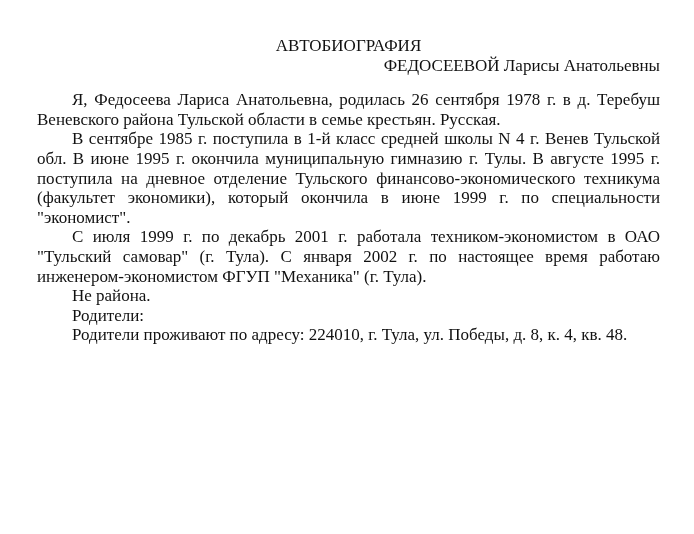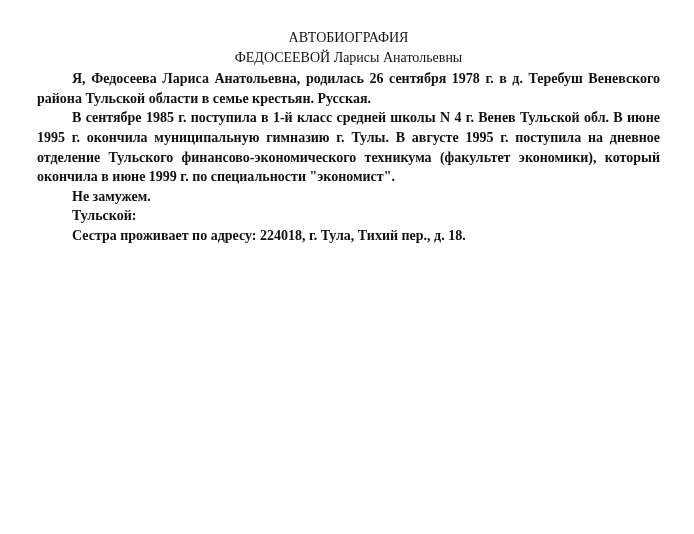--- a/index.html
+++ b/index.html
@@ -1,29 +1,30 @@
 <!DOCTYPE html>
 <html><head>
 <meta charset="utf-8">
 <style>
   html, body { margin: 0; padding: 0; background: #ffffff; }
   body { width: 694px; height: 534px; overflow: hidden; position: relative; }
   .page {
-    position: absolute; left: 37px; top: 28px; width: 623px;
-    font-family: "Liberation Serif", serif; font-size: 14px; color: #111;
+    position: absolute; left: 37px; top: 36px; width: 623px;
+    font-family: "Liberation Serif", serif; font-size: 17px; color: #111;
     line-height: 19.6px;
   }
   .title { text-align: center; margin: 0; }
-  .subtitle { text-align: center; margin: 0 0 2px 0; }
-  .para { margin: 0; text-indent: 35px; text-align: justify; font-weight: bold; }
+  .subtitle { text-align: right; margin: 0 0 15px 0; }
+  .para { margin: 0; text-indent: 35px; text-align: justify; }
 </style>
 </head>
 <body>
 
 <div class="page">
   <p class="title">АВТОБИОГРАФИЯ</p>
   <p class="subtitle">ФЕДОСЕЕВОЙ Ларисы Анатольевны</p>
   <p class="para">Я, Федосеева Лариса Анатольевна, родилась 26 сентября 1978 г. в д. Теребуш Веневского района Тульской области в семье крестьян. Русская.</p>
   <p class="para">В сентябре 1985 г. поступила в 1-й класс средней школы N 4 г. Венев Тульской обл. В июне 1995 г. окончила муниципальную гимназию г. Тулы. В августе 1995 г. поступила на дневное отделение Тульского финансово-экономического техникума (факультет экономики), который окончила в июне 1999 г. по специальности "экономист".</p>
-  <p class="para">Не замужем.</p>
-  <p class="para">Тульской:</p>
-  <p class="para">Сестра проживает по адресу: 224018, г. Тула, Тихий пер., д. 18.</p>
+  <p class="para">С июля 1999 г. по декабрь 2001 г. работала техником-экономистом в ОАО "Тульский самовар" (г. Тула). С января 2002 г. по настоящее время работаю инженером-экономистом ФГУП "Механика" (г. Тула).</p>
+  <p class="para">Не района.</p>
+  <p class="para">Родители:</p>
+  <p class="para">Родители проживают по адресу: 224010, г. Тула, ул. Победы, д. 8, к. 4, кв. 48.</p>
 </div>
 
 </body></html>

